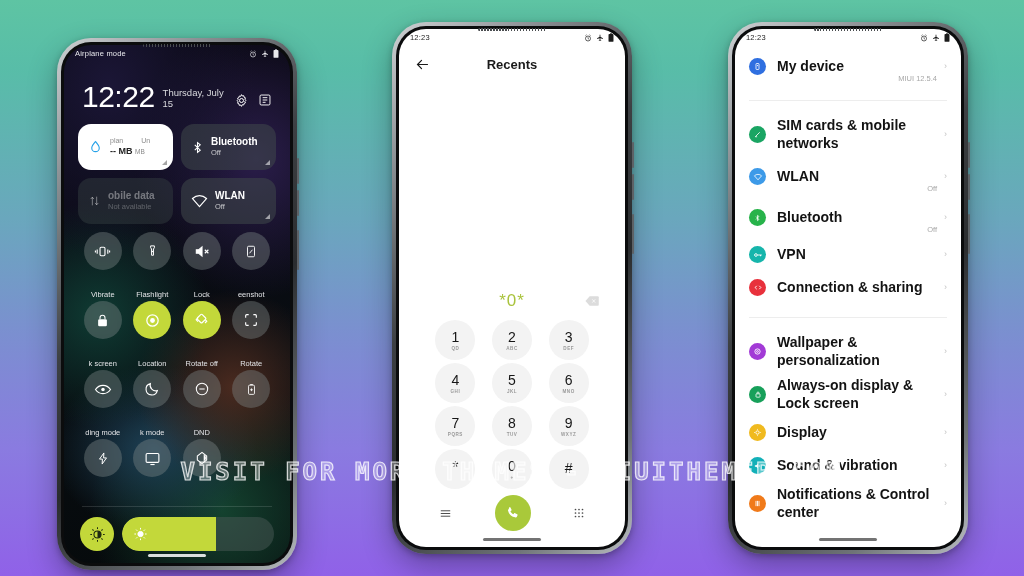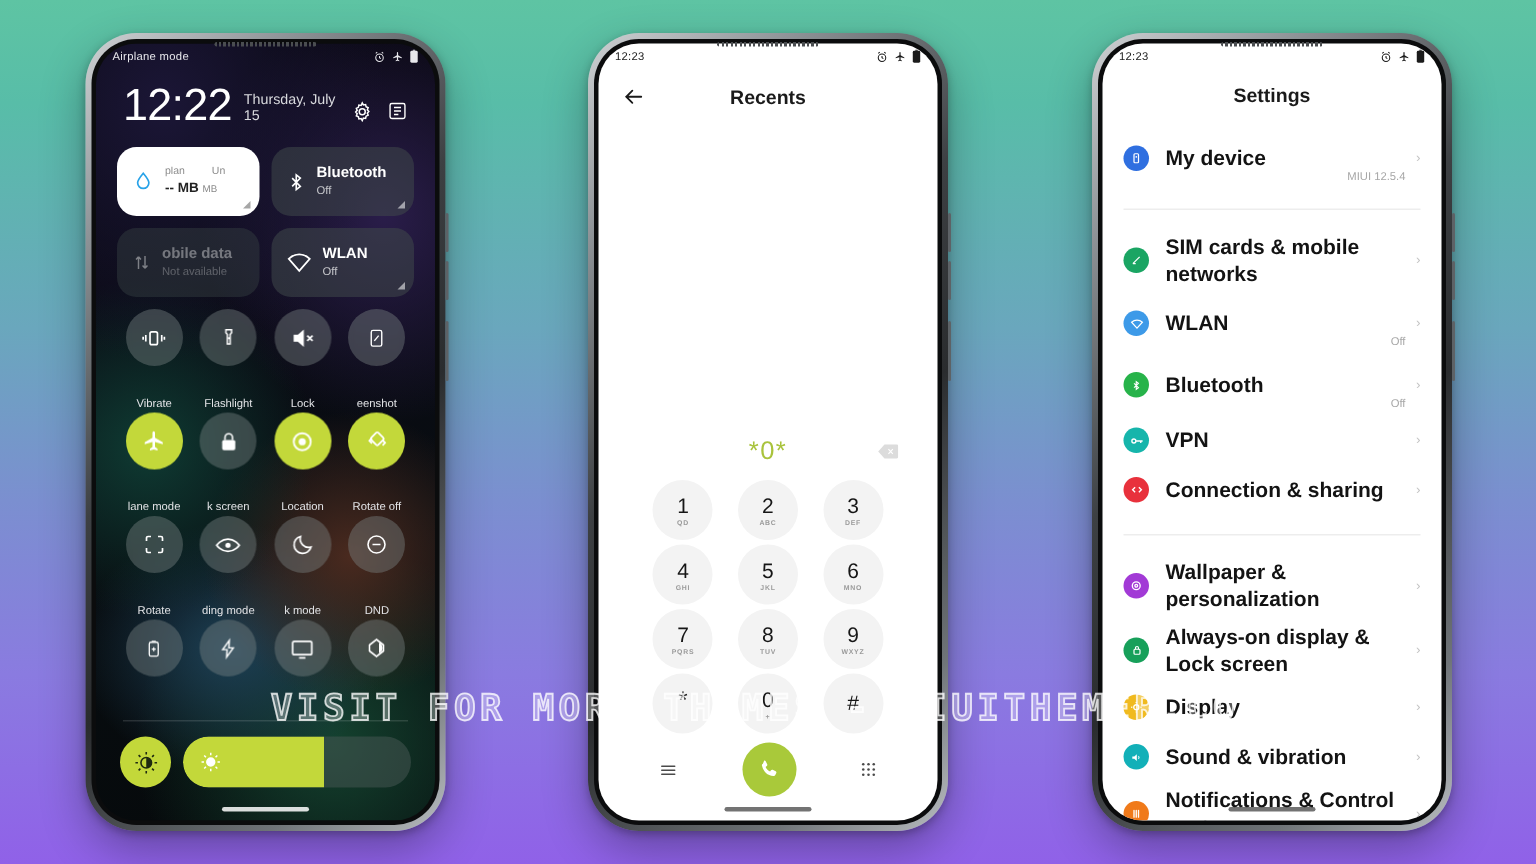--- a/index.html
+++ b/index.html
@@ -50,34 +50,34 @@
 
   
   .statusbar {
     height:17px; display:flex; align-items:center; justify-content:space-between;
     padding:0 11px; font-size:7.5px; letter-spacing:0.2px;
   }
   .statusbar .right { display:flex; align-items:center; gap:4px; }
   .sb-ico { display:block; }
 
   
-  #phone1 { left:57px; top:22px; width:240px; height:532px; }
+  #phone1 { left:57px; top:38px; width:240px; height:532px; }
   .cc-screen {
     background:
       radial-gradient(ellipse 120% 60% at 20% 8%, #1b1636 0%, transparent 55%),
       radial-gradient(ellipse 90% 45% at 85% 22%, #2a1d4a 0%, transparent 60%),
       radial-gradient(ellipse 80% 35% at 15% 52%, #0f3b33 0%, transparent 62%),
       radial-gradient(ellipse 70% 30% at 75% 66%, #4a2a1f 0%, transparent 62%),
       radial-gradient(ellipse 70% 25% at 40% 78%, #1d3f55 0%, transparent 65%),
       radial-gradient(ellipse 90% 40% at 70% 90%, #14422f 0%, transparent 65%),
       linear-gradient(175deg,#07070e 0%,#0a0a14 30%,#080d11 60%,#060a0c 100%);
     color:#fff;
   }
   .cc-status { color:#e8e8ec; }
-  .cc-header { padding: 10px 18px 0 18px; display:flex; align-items:flex-end; }
+  .cc-header { padding: 10px 18px 0 18px; display:flex; align-items:flex-end;margin-top:10px; }
   .cc-time { font-size:30px; font-weight:300; letter-spacing:-0.5px; line-height:1; color:#fff; }
   .cc-date { font-size:9.5px; color:#d9dade; margin-left:8px; margin-bottom:3px; font-weight:400;}
   .cc-head-icons { margin-left:auto; display:flex; gap:9px; margin-bottom:4px; }
 
   .cc-body { padding: 12px 14px 0 14px; }
   .tilerow { display:flex; gap:8px; margin-bottom:8px; }
   .bigtile {
     flex:1; height:46px; border-radius:13px; position:relative;
     padding:8px 10px; overflow:hidden;
   }
@@ -301,28 +301,20 @@
           <div class="circcell">
             <div class="circ">
                 <svg width="14" height="17" viewBox="0 0 24 24" fill="none" stroke="#fff" stroke-width="1.6">
                   <rect x="6" y="3" width="12" height="18" rx="2"></rect>
                   <path d="M9.5 15l5-6"></path>
                 </svg>
               </div>
             <div class="circlabel">eenshot</div>
           </div>
 
-          <div class="circcell">
-            <div class="circ on">
-                <svg width="17" height="17" viewBox="0 0 24 24" fill="#fff">
-                  <path d="M12 2c.7 0 1.2.7 1.2 1.6v4.6l7.3 4.3v1.9l-7.3-2.2v4.7l2.4 1.8v1.5l-3.6-1-3.6 1v-1.5l2.4-1.8v-4.7L3.5 14.4v-1.9l7.3-4.3V3.6C10.8 2.7 11.3 2 12 2z"></path>
-                </svg>
-              </div>
-            <div class="circlabel">lane mode</div>
-          </div>
 
           <div class="circcell">
             <div class="circ">
                 <svg width="15" height="17" viewBox="0 0 24 24" fill="none" stroke="#fff" stroke-width="1.7">
                   <rect x="5" y="10" width="14" height="11" rx="2" fill="#fff" stroke="none"></rect>
                   <path d="M8 10V7.5a4 4 0 0 1 8 0V10"></path>
                 </svg>
               </div>
             <div class="circlabel">k screen</div>
           </div>
@@ -593,21 +585,20 @@
           <svg class="sb-ico" width="8" height="8" viewBox="0 0 16 16" fill="#1b1b1b">
               <path d="M8 1.2c.5 0 .8.5.8 1.1v3.3l5 2.9v1.3l-5-1.5v3.3l1.6 1.2v1l-2.4-.7-2.4.7v-1l1.6-1.2V8.3l-5 1.5V8.5l5-2.9V2.3c0-.6.3-1.1.8-1.1z"></path>
             </svg>
           <svg class="sb-ico" width="6" height="9" viewBox="0 0 10 16" fill="#1b1b1b">
               <rect x="3.4" y="0" width="3.2" height="1.4" rx="0.5"></rect>
               <rect x="0.6" y="1.6" width="8.8" height="14" rx="1.6"></rect>
             </svg>
         </span>
       </div>
 
-      <div class="set-title">Settings</div>
 
       <div class="set-list">
 
         <div class="set-row">
           <span class="set-ico" style="background:#2f6fe0">
             <svg width="9" height="9" viewBox="0 0 24 24" fill="none" stroke="#fff" stroke-width="2.2">
                 <rect x="8" y="4" width="8" height="16" rx="1.6"></rect>
                 <path d="M12 8v3"></path>
               </svg>
           </span>

